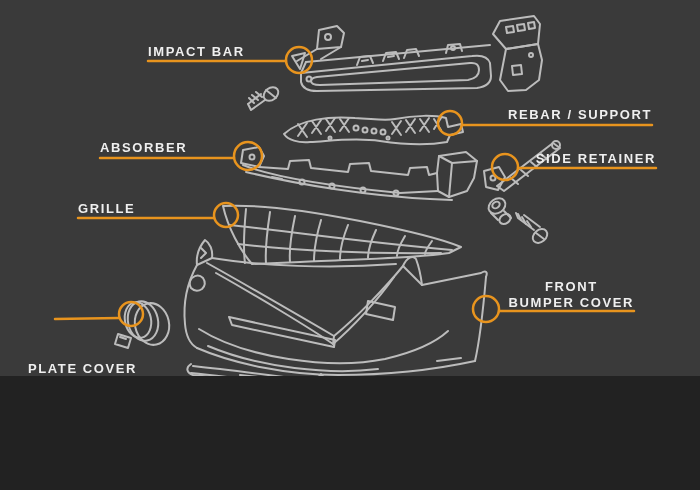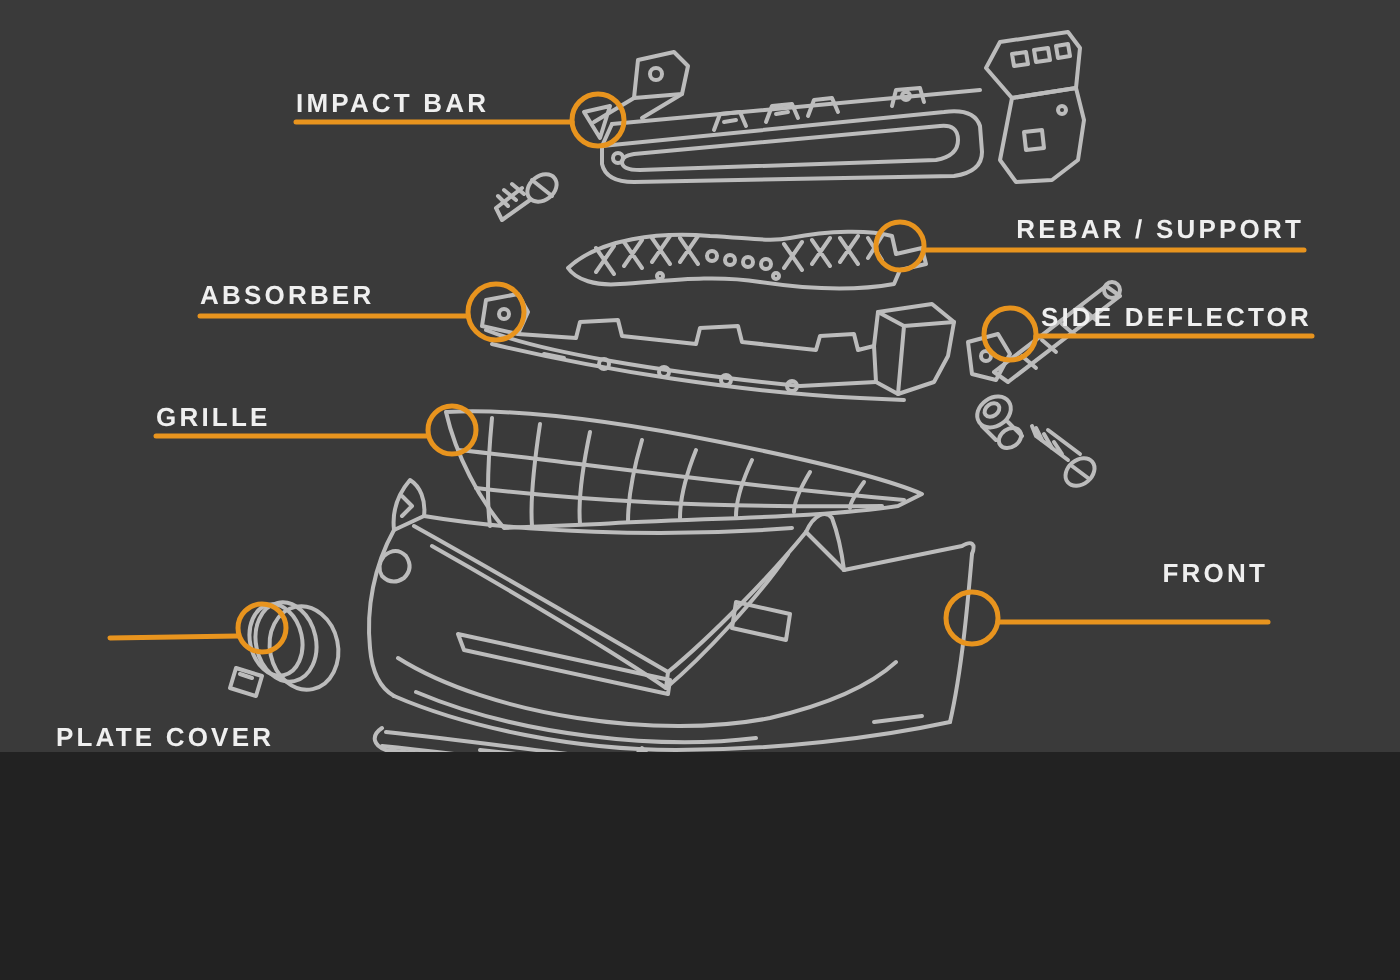--- a/index.html
+++ b/index.html
@@ -224,30 +224,31 @@
 
   <div class="label right" style="right:48px;top:107px">
     <div>REBAR / SUPPORT</div>
   </div>
 
   <div class="label" style="left:100px;top:140px">
     <div>ABSORBER</div>
   </div>
 
   <div class="label right" style="right:44px;top:151px">
-    <div>SIDE DEFLECTOR</div>
+    <div>SIDE RETAINER</div>
   </div>
 
   <div class="label" style="left:78px;top:201px">
     <div>GRILLE</div>
   </div>
 
 
   <div class="label" style="left:28px;top:361px">
     <div>PLATE COVER</div>
   </div>
 
   <div class="label right" style="right:66px;top:279px">
     <div>FRONT</div>
+    <div>BUMPER COVER</div>
   </div>
 
 
 </div>
 
 </body></html>

